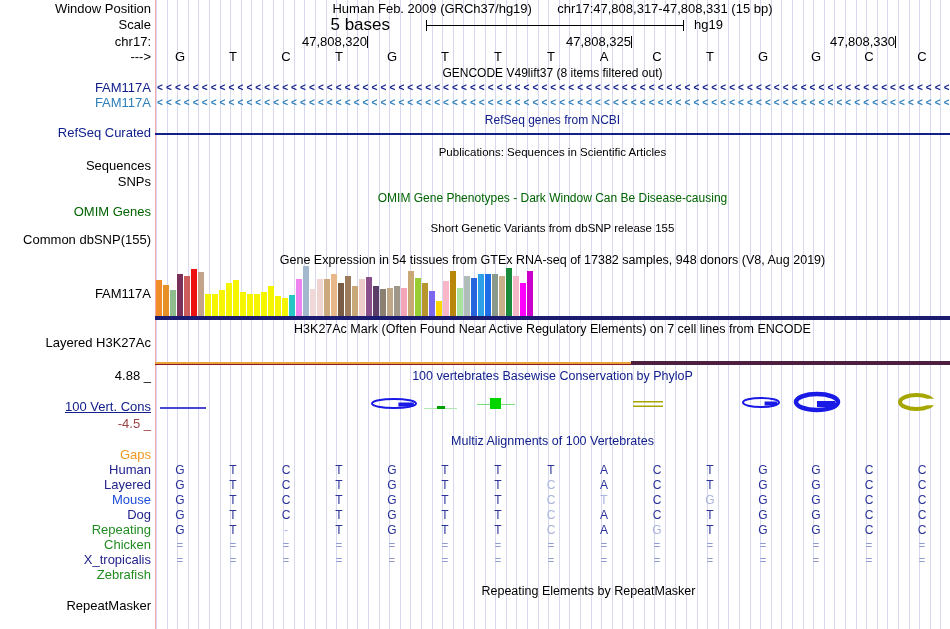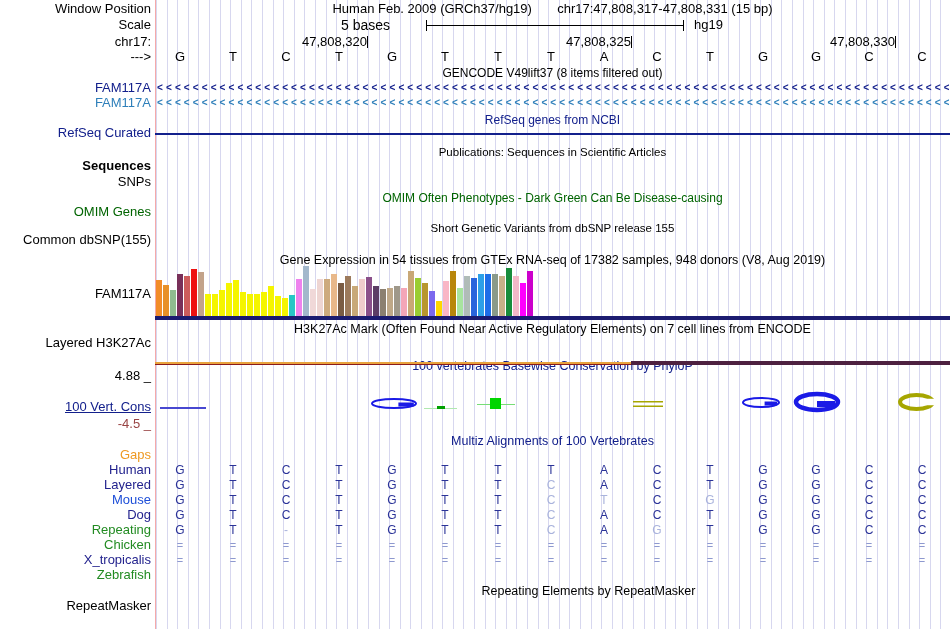--- a/index.html
+++ b/index.html
@@ -29,52 +29,52 @@
 <div id="browser">
   <div class="gridlayer"></div>
   <div class="pinkline"></div>
 
   <div class="abs" style="left:156px;top:2px;width:793px;text-align:center;font-size:13px;line-height:14px;white-space:nowrap;">
     <span>Human Feb. 2009 (GRCh37/hg19)</span>
     <span style="display:inline-block;width:18px;"></span>
     <span>chr17:47,808,317-47,808,331 (15 bp)</span>
   </div>
 
-  <div class="abs" style="left:156px;top:18px;width:234px;text-align:right;font-size:14px;line-height:14px;">5 bases</div>
+  <div class="abs" style="left:156px;top:18px;width:234px;text-align:right;font-size:17px;line-height:14px;">5 bases</div>
   <div class="abs" style="left:426px;top:25px;width:258px;height:1px;background:#000;"></div>
   <div class="tick" style="left:426px;top:20px;height:11px;"></div>
   <div class="tick" style="left:683px;top:20px;height:11px;"></div>
   <div class="abs" style="left:694px;top:18px;font-size:13px;line-height:14px;">hg19</div>
 
   <div id="dyn">
       <div class="lbl" style="top:2px;color:#000000;">Window Position</div>
       <div class="lbl" style="top:18px;color:#000000;">Scale</div>
       <div class="lbl" style="top:35px;color:#000000;">chr17:</div>
       <div class="lbl" style="top:50px;color:#000000;">---&gt;</div>
       <div class="lbl" style="top:81px;color:#13208c;">FAM117A</div>
       <div class="lbl" style="top:96px;color:#2e7fba;">FAM117A</div>
       <div class="lbl" style="top:126px;color:#13208c;">RefSeq Curated</div>
-      <div class="lbl" style="top:159px;color:#000000;font-weight:bold;">Sequences</div>
+      <div class="lbl" style="top:159px;color:#000000;">Sequences</div>
       <div class="lbl" style="top:175px;color:#000000;">SNPs</div>
       <div class="lbl" style="top:205px;color:#006400;">OMIM Genes</div>
       <div class="lbl" style="top:233px;color:#000000;">Common dbSNP(155)</div>
       <div class="lbl" style="top:287px;color:#000000;">FAM117A</div>
       <div class="lbl" style="top:336px;color:#000000;">Layered H3K27Ac</div>
       <div class="lbl" style="top:369px;color:#000000;">4.88 _</div>
       <div class="lbl" style="top:400px;color:#13208c;text-decoration:underline;">100 Vert. Cons</div>
       <div class="lbl" style="top:417px;color:#994444;">-4.5 _</div>
       <div class="lbl" style="top:599px;color:#000000;">RepeatMasker</div>
       <div class="ctitle" style="top:66px;color:#000000;font-size:12px;">GENCODE V49lift37 (8 items filtered out)</div>
       <div class="ctitle" style="top:113px;color:#13208c;font-size:12px;">RefSeq genes from NCBI</div>
       <div class="ctitle" style="top:145px;color:#000000;font-size:11.5px;">Publications: Sequences in Scientific Articles</div>
-      <div class="ctitle" style="top:191px;color:#006400;font-size:12px;">OMIM Often Phenotypes - Dark Green Can Be Disease-causing</div>
+      <div class="ctitle" style="top:191px;color:#006400;font-size:12px;">OMIM Gene Phenotypes - Dark Window Can Be Disease-causing</div>
       <div class="ctitle" style="top:221px;color:#000000;font-size:11.5px;">Short Genetic Variants from dbSNP release 155</div>
       <div class="ctitle" style="top:253px;color:#000000;font-size:12.5px;">Gene Expression in 54 tissues from GTEx RNA-seq of 17382 samples, 948 donors (V8, Aug 2019)</div>
       <div class="ctitle" style="top:322px;color:#000000;font-size:12.5px;">H3K27Ac Mark (Often Found Near Active Regulatory Elements) on 7 cell lines from ENCODE</div>
-      <div class="ctitle" style="top:359px;color:#13208c;font-size:12.5px;">100 vertebrates Basewise Conservation by PhyloP</div>
+      <div class="ctitle" style="top:369px;color:#13208c;font-size:12.5px;">100 vertebrates Basewise Conservation by PhyloP</div>
       <div class="ctitle" style="top:434px;color:#13208c;font-size:12.5px;">Multiz Alignments of 100 Vertebrates</div>
       <div class="ctitle" style="top:584px;color:#000000;font-size:12.5px;padding-left:36px;">Repeating Elements by RepeatMasker</div>
       <div class="coordnum" style="left:277px;top:35px;">47,808,320</div>
       <div class="tick" style="left:367px;top:36px;height:12px;"></div>
       <div class="coordnum" style="left:541px;top:35px;">47,808,325</div>
       <div class="tick" style="left:631px;top:36px;height:12px;"></div>
       <div class="coordnum" style="left:805px;top:35px;">47,808,330</div>
       <div class="tick" style="left:895px;top:36px;height:12px;"></div>
       <div class="basecell" style="left:154px;top:50px;color:#000;">G</div>
       <div class="basecell" style="left:207px;top:50px;color:#000;">T</div>

